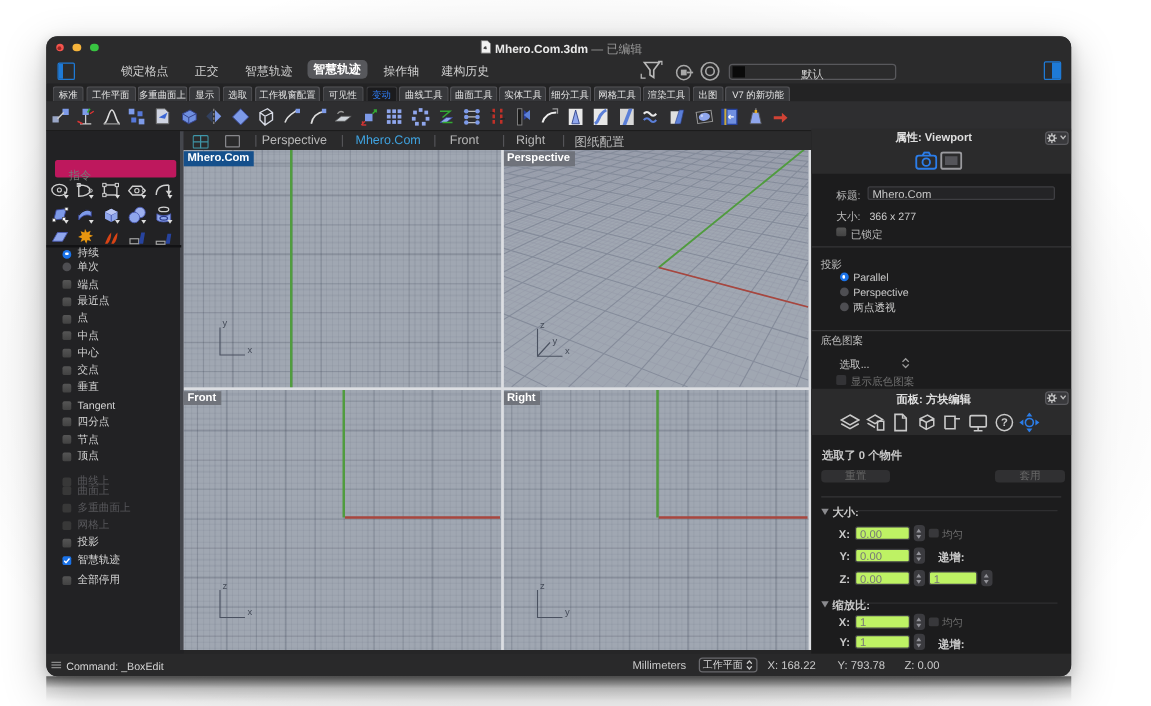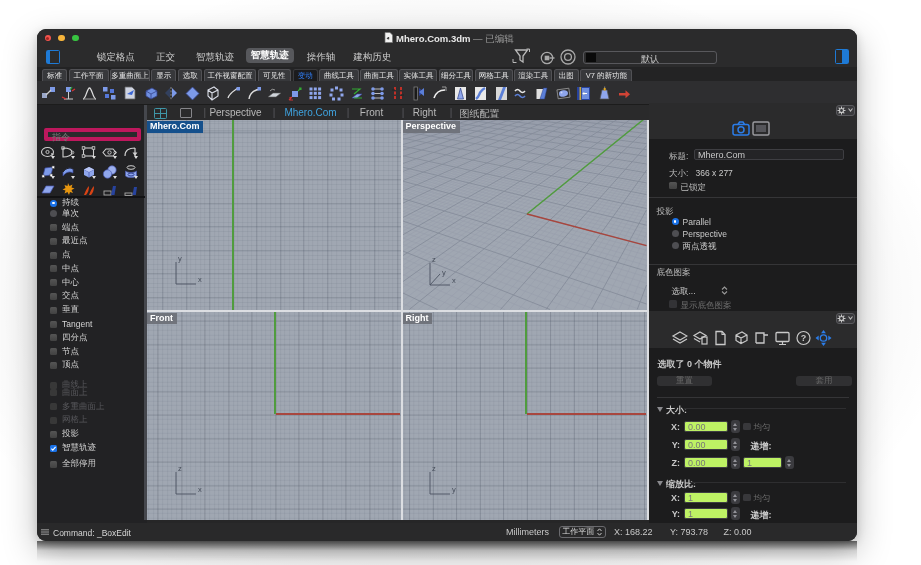--- a/index.html
+++ b/index.html
@@ -237,21 +237,21 @@
       <svg class="abs" style="left:595.7px;top:84.5px" width="17" height="17">
         <path d="M4 14 L6 5 L11 5 L13 14 Z" fill="#8fa6ec" stroke="#555" stroke-width=".7"></path>
         <rect x="7.7" y="3" width="2" height="2.5" fill="#e2a81f"></rect>
         <path d="M8.7 3 V1.5" stroke="#888" stroke-width="1"></path>
       </svg>
       <svg class="abs" style="left:616.3px;top:84.5px" width="17" height="17">
         <path d="M3 8 h6.5 v-2.8 l4.5 4 -4.5 4 v-2.8 h-6.5 z" fill="#d14335"></path>
       </svg>
       <div class="abs" style="left:37px;top:105px;width:110px;height:418px;background:#222224"></div>
       <div class="abs" style="left:143.5px;top:105px;width:3.5px;height:415px;background:#45474d"></div>
-      <div class="abs" style="left:44px;top:127.5px;width:97px;height:13px;background:#2a2a2c;border:4px solid #be185d;border-radius:2px;color:#787878;font-size:9px;line-height:11px;padding-left:4px">指令</div>
+      <div class="abs" style="left:44px;top:127.5px;width:97px;height:13px;background:#2a2a2c;border:7px solid #be185d;border-radius:2px;color:#787878;font-size:9px;line-height:11px;padding-left:4px">指令</div>
       <svg class="abs" style="left:39.5px;top:144px" width="16" height="16">
         <ellipse cx="7.5" cy="8" rx="6" ry="4.5" fill="none" stroke="#cfcfcf" stroke-width="1.1"></ellipse>
         <circle cx="7.5" cy="8" r="1.6" fill="none" stroke="#cfcfcf" stroke-width=".9"></circle>
         <path d="M11 9 l3 1 -2 2 z" fill="#cfcfcf"></path>
       </svg>
       <div class="abs" style="left:50.5px;top:156px;border-left:2.5px solid transparent;border-right:2.5px solid transparent;border-top:3.5px solid #ddd"></div>
       <svg class="abs" style="left:60.2px;top:144px" width="16" height="16">
         <path d="M3 13 L3 4 C9 4 12 6 12 8.5 C12 11 8 13 3 13 Z" fill="none" stroke="#cfcfcf" stroke-width="1.1"></path>
         <rect x="1.8" y="2.8" width="2.4" height="2.4" fill="none" stroke="#cfcfcf" stroke-width=".8"></rect>
         <circle cx="12.5" cy="8.5" r="1.3" fill="none" stroke="#cfcfcf" stroke-width=".8"></circle>
@@ -622,20 +622,21 @@
       <svg class="abs" style="left:424px;top:468px" width="32" height="32">
         <path d="M6 4 V26 H26" fill="none" stroke="#4a5160" stroke-width="0.9"></path>
       </svg>
       <div class="axg" style="left:432px;top:464px">z</div>
       <div class="axg" style="left:452px;top:485px">y</div>
       <div class="abs" style="left:400.5px;top:119.5px;width:2px;height:400.5px;background:#dcdee2"></div>
       <div class="abs" style="left:147px;top:309.5px;width:502px;height:2px;background:#dcdee2"></div>
       <div class="abs" style="left:646.5px;top:119.5px;width:2.5px;height:400.5px;background:#dcdee2"></div>
       <div class="abs" style="left:649px;top:105px;width:208px;height:418px;background:#1c1c1d"></div>
       <div class="abs" style="left:649px;top:103px;width:208px;height:36px;background:#2b2b2c"></div>
+      <div class="rpanel-h" style="top:104px;height:13px;background:none">属性: Viewport</div>
       <div class="gearbtn" style="left:835.5px;top:104.5px">
         <svg width="9" height="9">
           <circle cx="4.5" cy="4.5" r="2" fill="none" stroke="#c9c9c9" stroke-width="1.1"></circle>
           <g stroke="#c9c9c9" stroke-width="1.1">
             <path d="M4.5 .5 V2 M4.5 7 V8.5 M.5 4.5 H2 M7 4.5 H8.5 M1.7 1.7 L2.8 2.8 M6.2 6.2 L7.3 7.3 M7.3 1.7 L6.2 2.8 M2.8 6.2 L1.7 7.3"></path>
           </g>
         </svg>
         <svg width="5" height="4">
           <path d="M.5 .5 L2.5 3 L4.5 .5" fill="none" stroke="#bbb" stroke-width="1.1"></path>
         </svg>
@@ -667,20 +668,21 @@
       <div class="abs ptxt" style="left:682.5px;top:240.6px;color:#c9c9c9">两点透视</div>
       <div class="hr" style="left:649px;top:263.5px;width:208px"></div>
       <div class="abs ptxt" style="left:656.5px;top:267px">底色图案</div>
       <div class="abs ptxt" style="left:671.5px;top:285.5px;color:#c9c9c9">选取...</div>
       <svg class="abs" style="left:721px;top:285.5px" width="7" height="9">
         <path d="M1 3.5 L3.5 1 L6 3.5 M1 5.5 L3.5 8 L6 5.5" fill="none" stroke="#9a9a9a" stroke-width="1.1"></path>
       </svg>
       <div class="abs" style="left:669px;top:300px;width:7.5px;height:7.5px;border-radius:1.5px;background:#333336"></div>
       <div class="abs ptxt dim" style="left:680.5px;top:300px">显示底色图案</div>
       <div class="abs" style="left:649px;top:311px;width:208px;height:37px;background:#2b2b2c"></div>
+      <div class="rpanel-h" style="top:312.5px;height:13px;background:none">面板: 方块编辑</div>
       <div class="gearbtn" style="left:835.5px;top:312.5px">
         <svg width="9" height="9">
           <circle cx="4.5" cy="4.5" r="2" fill="none" stroke="#c9c9c9" stroke-width="1.1"></circle>
           <g stroke="#c9c9c9" stroke-width="1.1">
             <path d="M4.5 .5 V2 M4.5 7 V8.5 M.5 4.5 H2 M7 4.5 H8.5 M1.7 1.7 L2.8 2.8 M6.2 6.2 L7.3 7.3 M7.3 1.7 L6.2 2.8 M2.8 6.2 L1.7 7.3"></path>
           </g>
         </svg>
         <svg width="5" height="4">
           <path d="M.5 .5 L2.5 3 L4.5 .5" fill="none" stroke="#bbb" stroke-width="1.1"></path>
         </svg>

